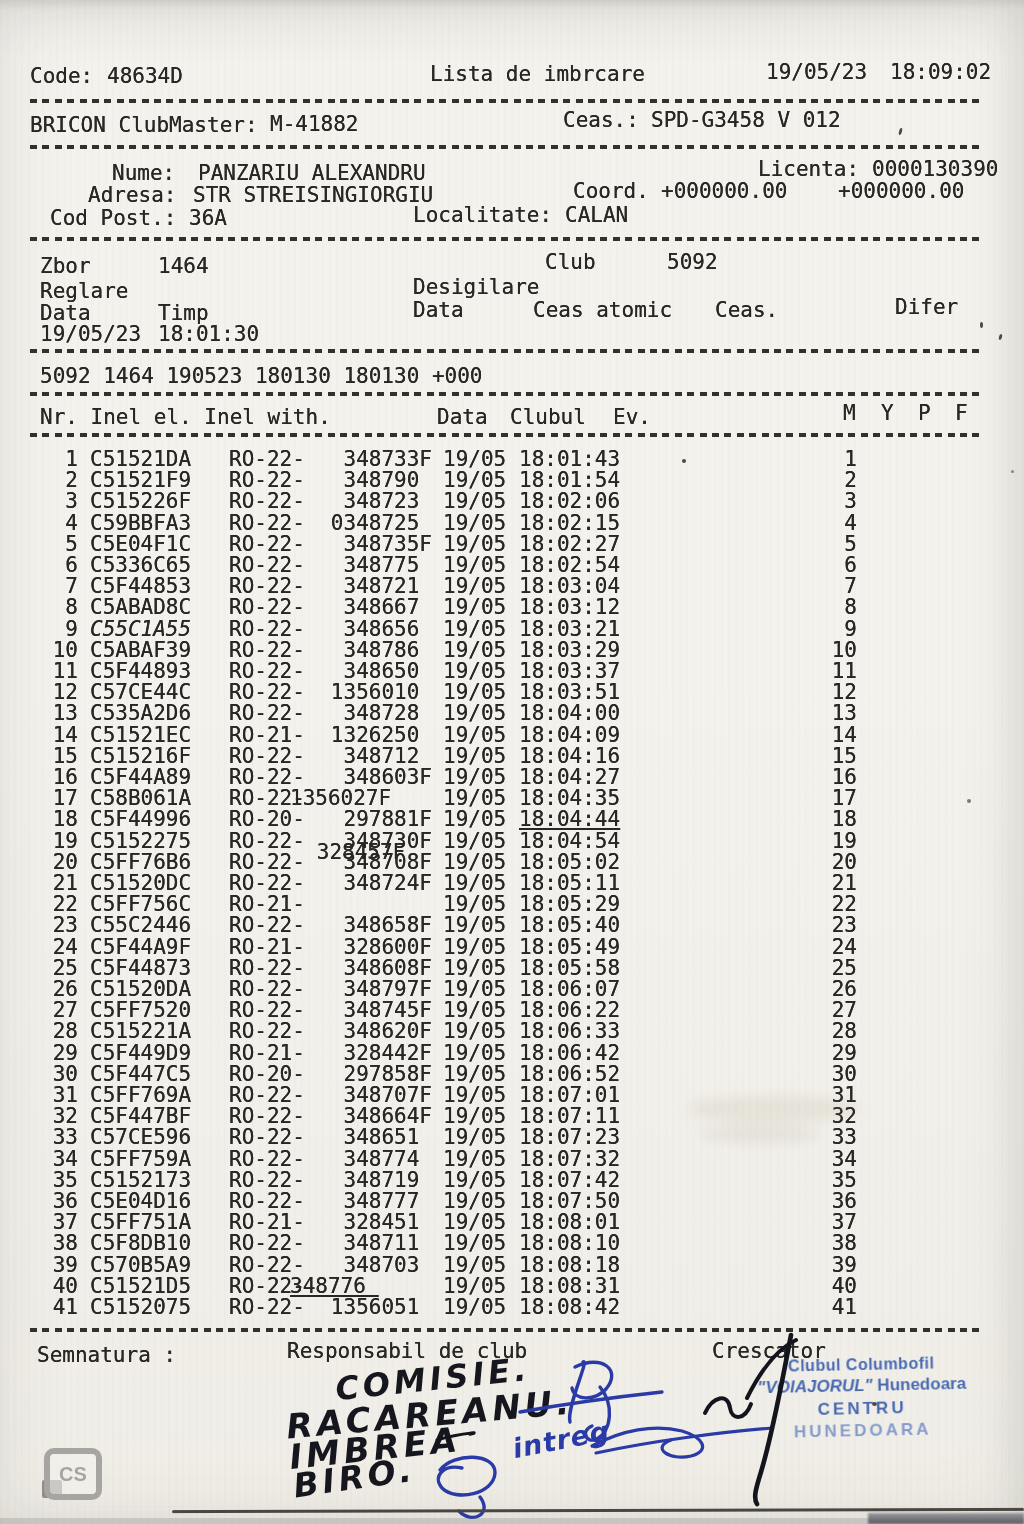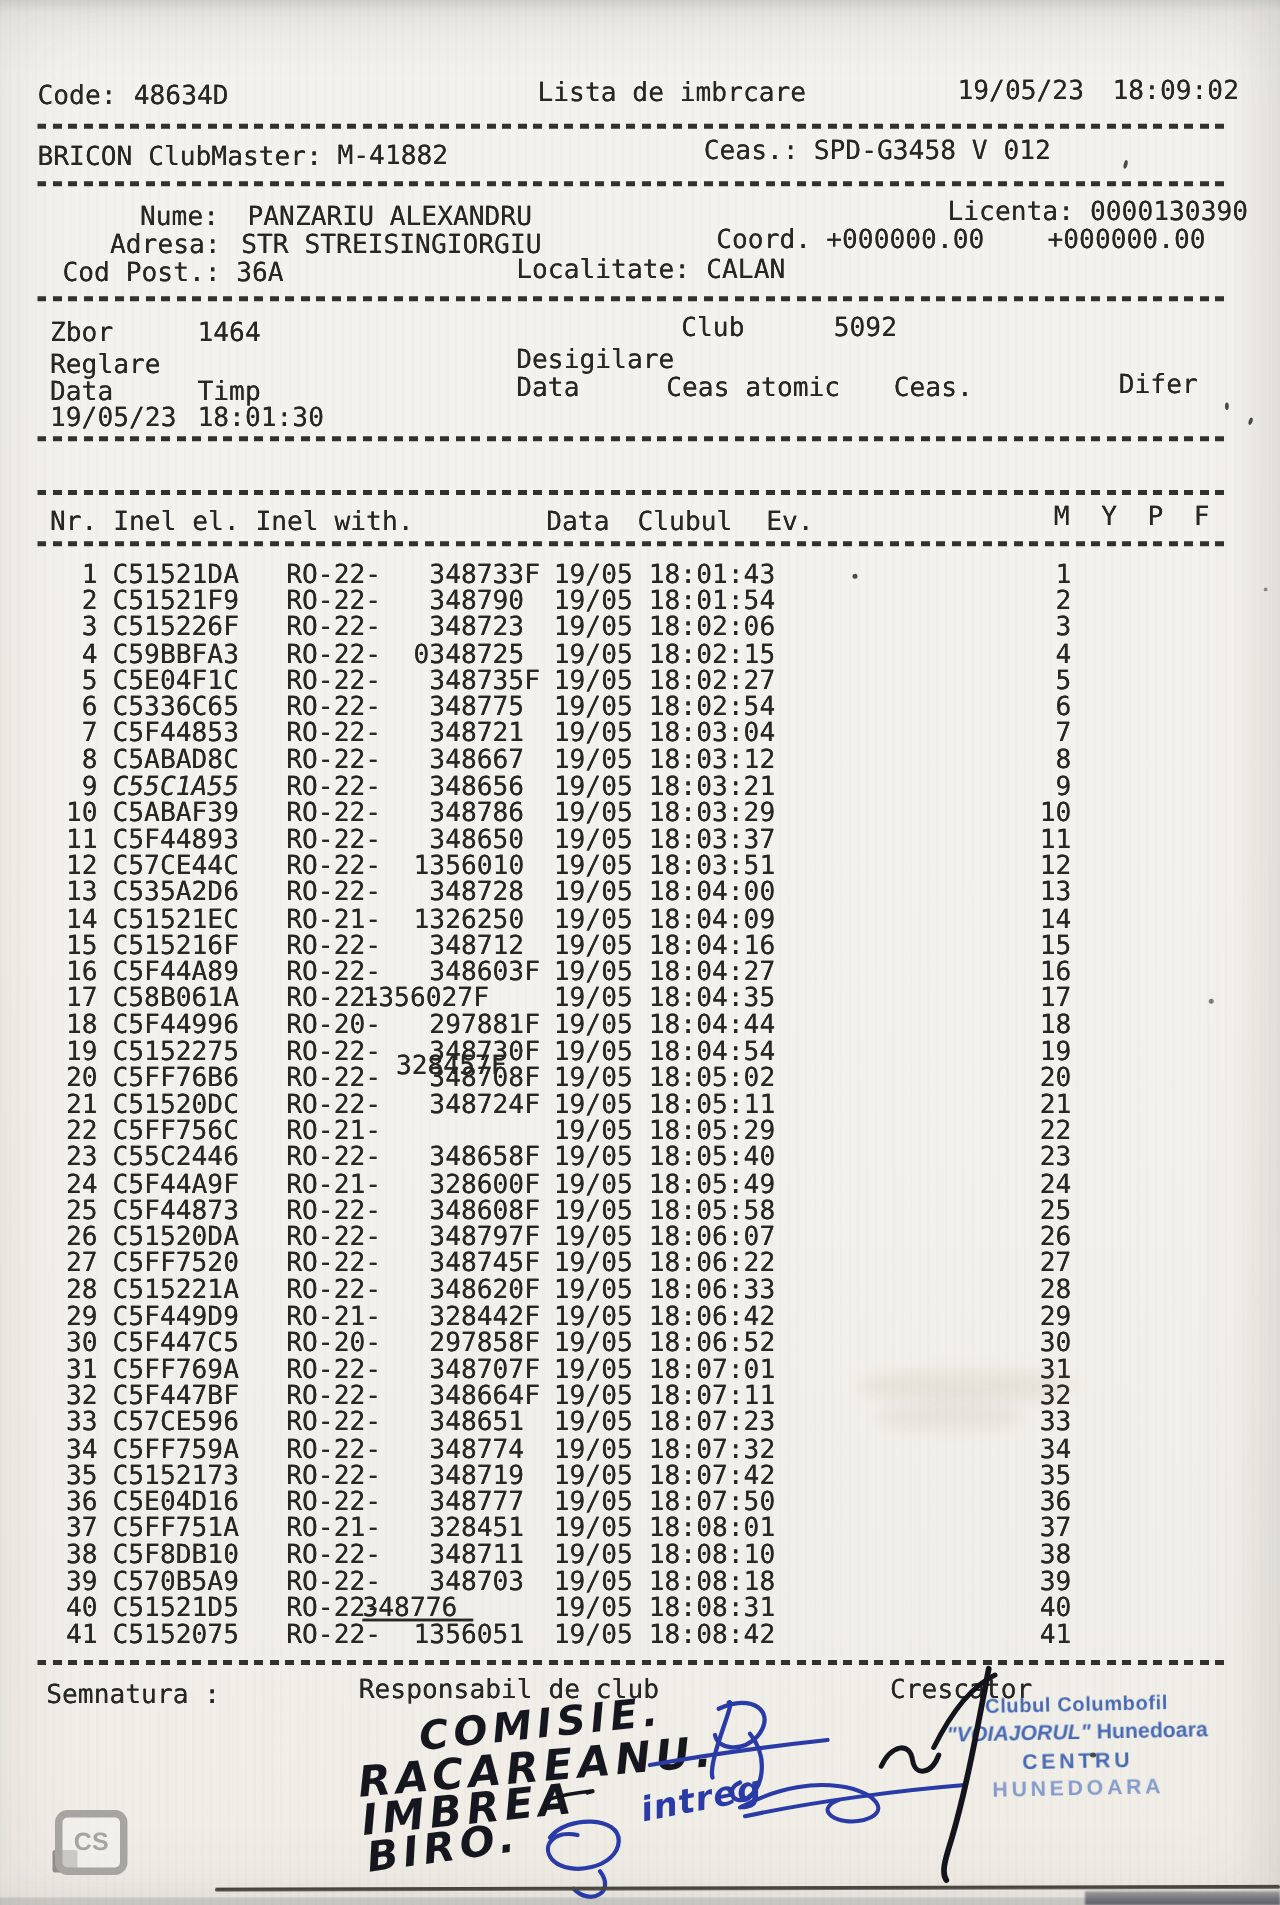--- a/index.html
+++ b/index.html
@@ -87,20 +87,21 @@
   <span class="t" style="left:40px;top:303px">Data</span>
   <span class="t" style="left:158px;top:303px">Timp</span>
   <span class="t" style="left:413px;top:300px">Data</span>
   <span class="t" style="left:533px;top:300px">Ceas atomic</span>
   <span class="t" style="left:715px;top:300px">Ceas.</span>
   <span class="t" style="left:895px;top:297px">Difer</span>
   <span class="t" style="left:40px;top:324px">19/05/23</span>
   <span class="t" style="left:158px;top:324px">18:01:30</span>
   <div class="dash" style="top:349px"></div>
 
+  <span class="t" style="left:40px;top:366px">5092 1464 190523 180130 180130 +000</span>
   <div class="dash" style="top:392px"></div>
 
   <span class="t" style="left:40px;top:407px">Nr. Inel el. Inel with.</span>
   <span class="t" style="left:437px;top:407px">Data</span>
   <span class="t" style="left:510px;top:407px">Clubul</span>
   <span class="t" style="left:613px;top:407px">Ev.</span>
   <span class="t" style="left:843px;top:403px">M</span>
   <span class="t" style="left:881px;top:403px">Y</span>
   <span class="t" style="left:918px;top:403px">P</span>
   <span class="t" style="left:955px;top:403px">F</span>
@@ -259,21 +260,21 @@
         <span class="t cell" style="left: 443px; top: 788.2px;">19/05</span>
         <span class="t cell" style="left: 519px; top: 788.2px;">18:04:35</span>
         <span class="t cell" style="left: 787px; top: 788.2px; width: 70px; text-align: right;">17</span>
       </div>
       <div>
         <span class="t cell" style="left: 28px; top: 809.4px; width: 50px; text-align: right;">18</span>
         <span class="t cell" style="left: 90px; top: 809.4px;">C5F44996</span>
         <span class="t cell" style="left: 229px; top: 809.4px;">RO-20-</span>
         <span class="t cell" style="left: 290px; top: 809.4px; width: 142px; text-align: right;">297881F</span>
         <span class="t cell" style="left: 443px; top: 809.4px;">19/05</span>
-        <span class="t cell" style="left: 519px; top: 809.4px;">18:04:44</span>
+        <span class="t cell" style="left: 519px; top: 809.4px; text-decoration: underline;">18:04:44</span>
         <span class="t cell" style="left: 787px; top: 809.4px; width: 70px; text-align: right;">18</span>
       </div>
       <div>
         <span class="t cell" style="left: 28px; top: 830.6px; width: 50px; text-align: right;">19</span>
         <span class="t cell" style="left: 90px; top: 830.6px;">C5152275</span>
         <span class="t cell" style="left: 229px; top: 830.6px;">RO-22-</span>
         <span class="t cell" style="left: 290px; top: 830.6px; width: 142px; text-align: right;">348730F</span>
         <span class="t cell" style="left: 443px; top: 830.6px;">19/05</span>
         <span class="t cell" style="left: 519px; top: 830.6px;">18:04:54</span>
         <span class="t cell" style="left: 787px; top: 830.6px; width: 70px; text-align: right;">19</span>

